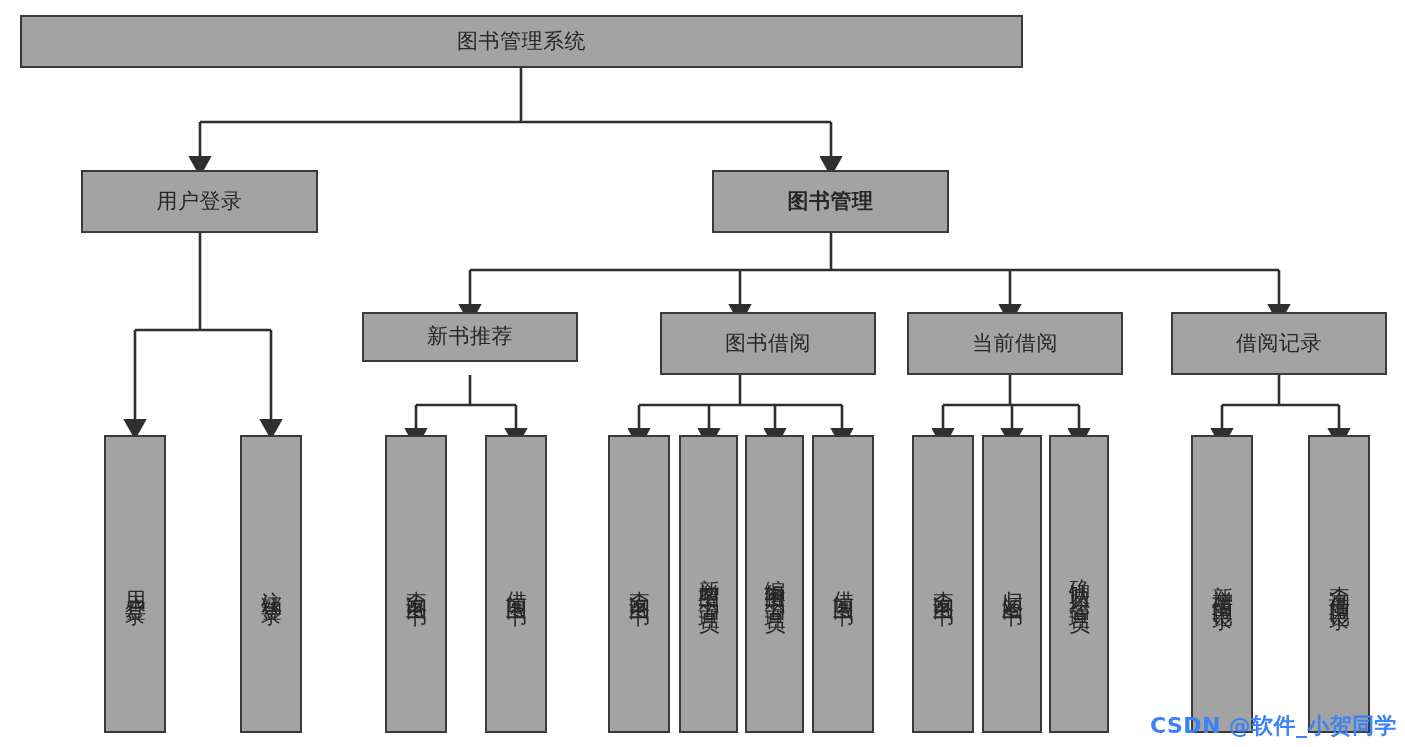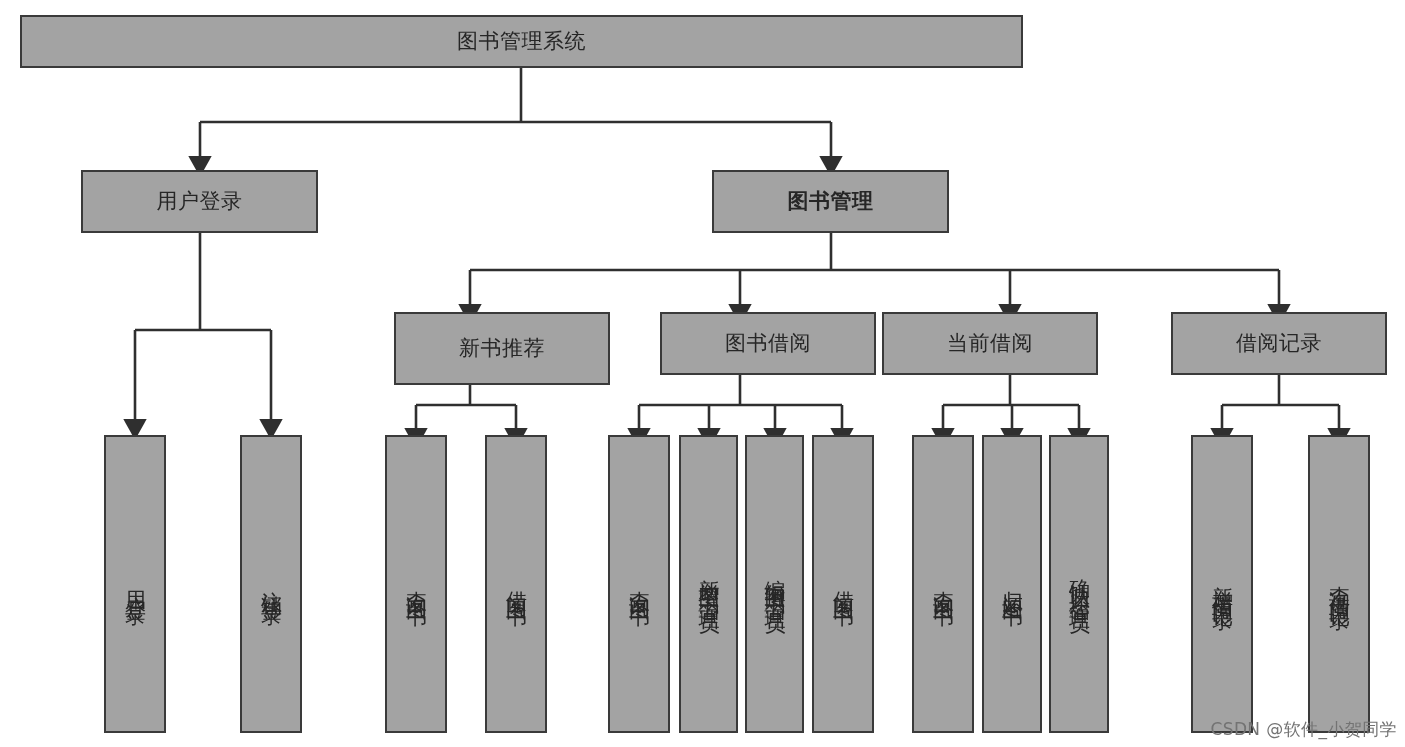--- a/index.html
+++ b/index.html
@@ -47,25 +47,26 @@
     writing-mode: vertical-rl;
     text-orientation: upright;
     letter-spacing: 5px;
     line-height: 1;
     white-space: nowrap;
   }
   #watermark {
     position: absolute;
     right: 8px;
     bottom: 6px;
-    font-size: 17px;
-    color: #737373;
+    font-size: 22px;
+    color: #3b82f6;
     letter-spacing: 0.4px;
     white-space: nowrap;
     pointer-events: none;
+    font-weight: bold;
   }
 </style>
 </head>
 <body>
 
 <div id="diagram-root">
 
   <svg id="diagram-svg" viewBox="0 0 1405 747">
     <defs>
       <marker id="arrowhead" markerWidth="9" markerHeight="9" refX="1.5" refY="4.5" orient="auto" markerUnits="strokeWidth">
@@ -122,27 +123,27 @@
     <span class="node-label-h">图书管理系统</span>
   </div>
 
   <div class="node-box" style="left:81px; top:170px; width:237px; height:63px;">
     <span class="node-label-h">用户登录</span>
   </div>
   <div class="node-box" style="left:712px; top:170px; width:237px; height:63px;font-weight:bold;">
     <span class="node-label-h">图书管理</span>
   </div>
 
-  <div class="node-box" style="left:362px; top:312px; width:216px; height:73px;margin-left:32px;">
+  <div class="node-box" style="left:362px; top:312px; width:216px; height:50px;">
     <span class="node-label-h">新书推荐</span>
   </div>
   <div class="node-box" style="left:632px; top:312px; width:216px; height:63px;margin-left:28px;">
     <span class="node-label-h">图书借阅</span>
   </div>
-  <div class="node-box" style="left:882px; top:312px; width:216px; height:63px;">
+  <div class="node-box" style="left:907px; top:312px; width:216px; height:63px;">
     <span class="node-label-h">当前借阅</span>
   </div>
   <div class="node-box" style="left:1171px; top:312px; width:216px; height:63px;">
     <span class="node-label-h">借阅记录</span>
   </div>
 
   <div class="node-box" style="left:104px; top:435px; width:62px; height:298px;">
     <span class="node-label-v">用户登录</span>
   </div>
   <div class="node-box" style="left:240px; top:435px; width:62px; height:298px;">

